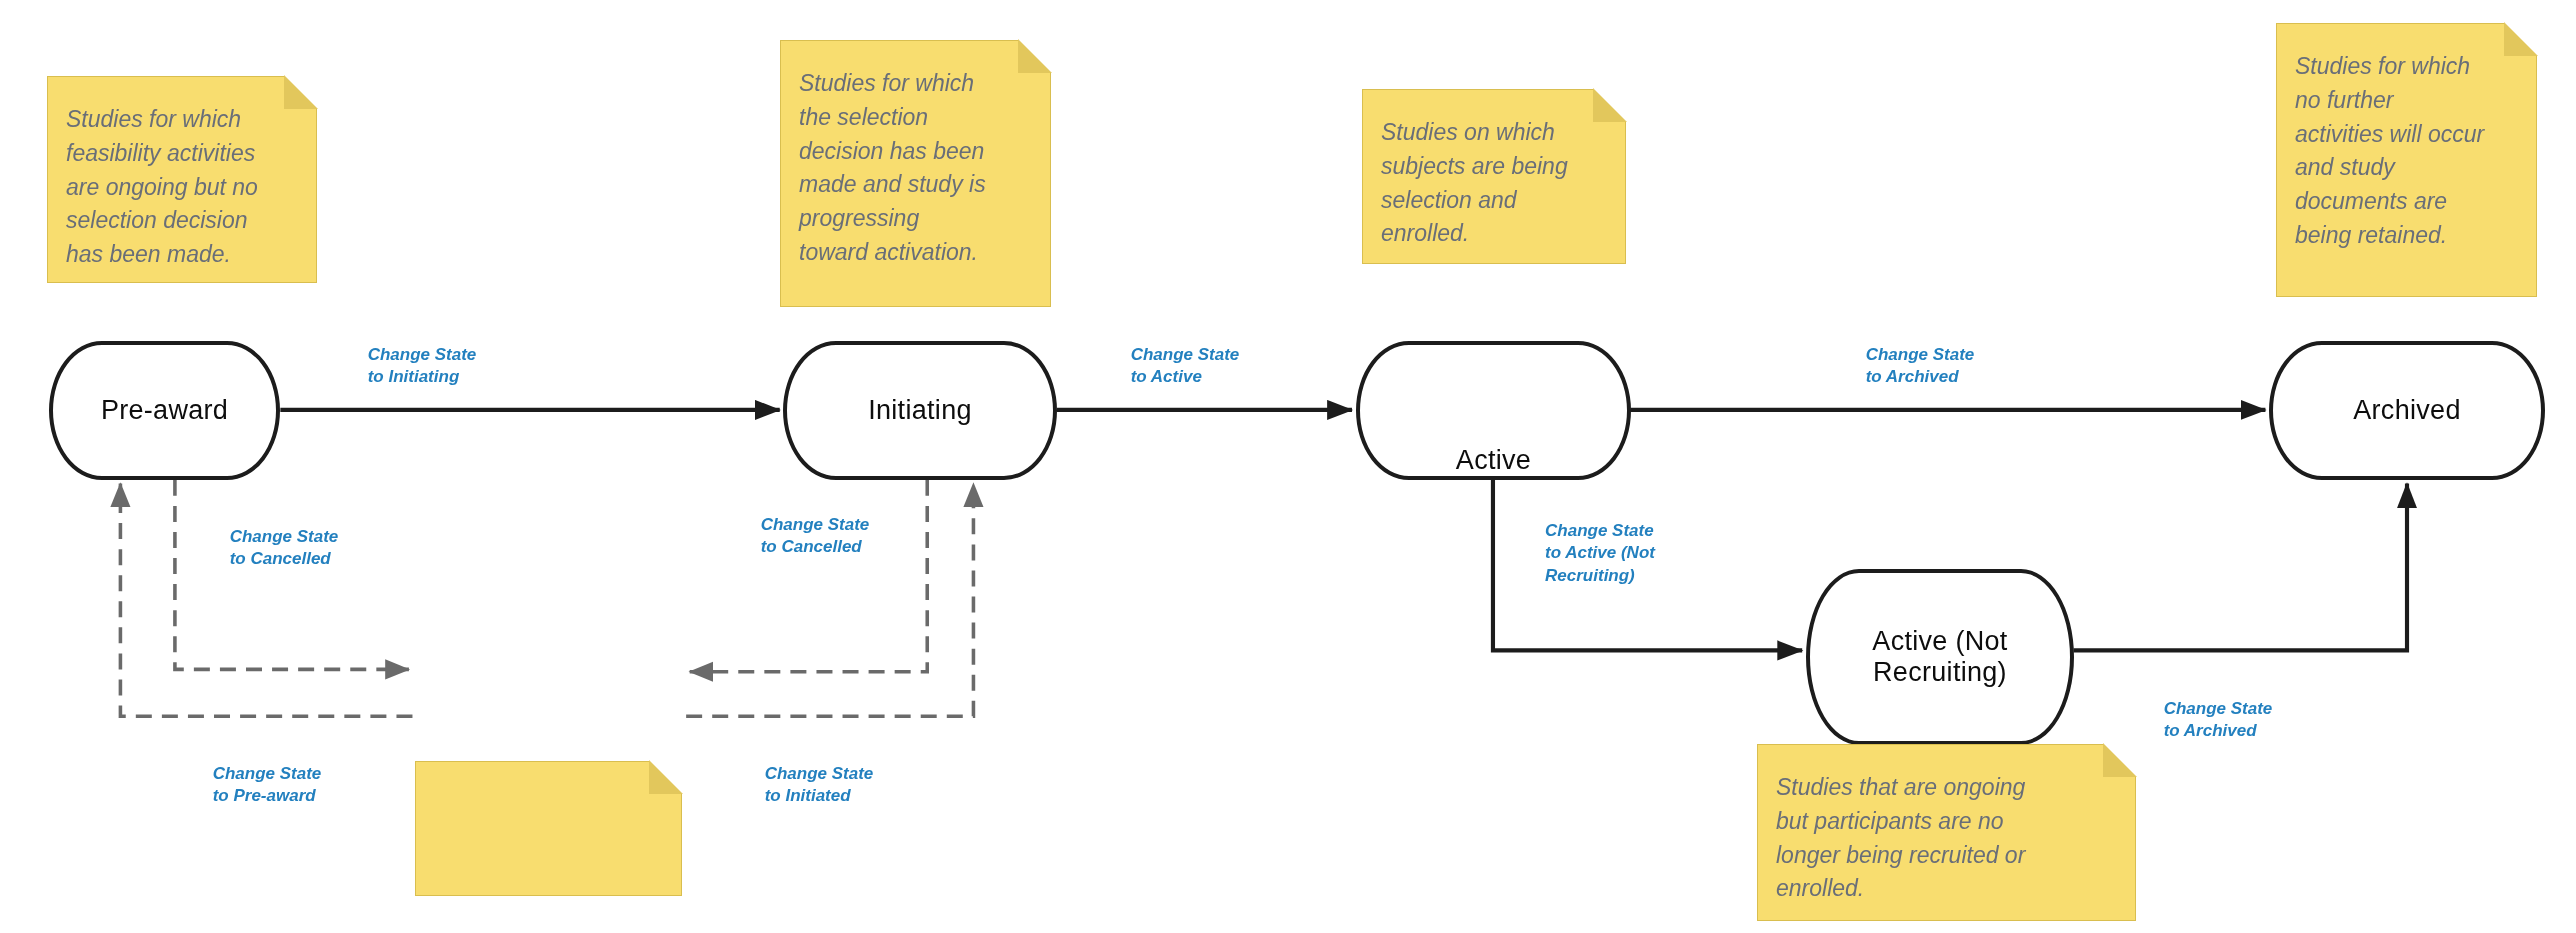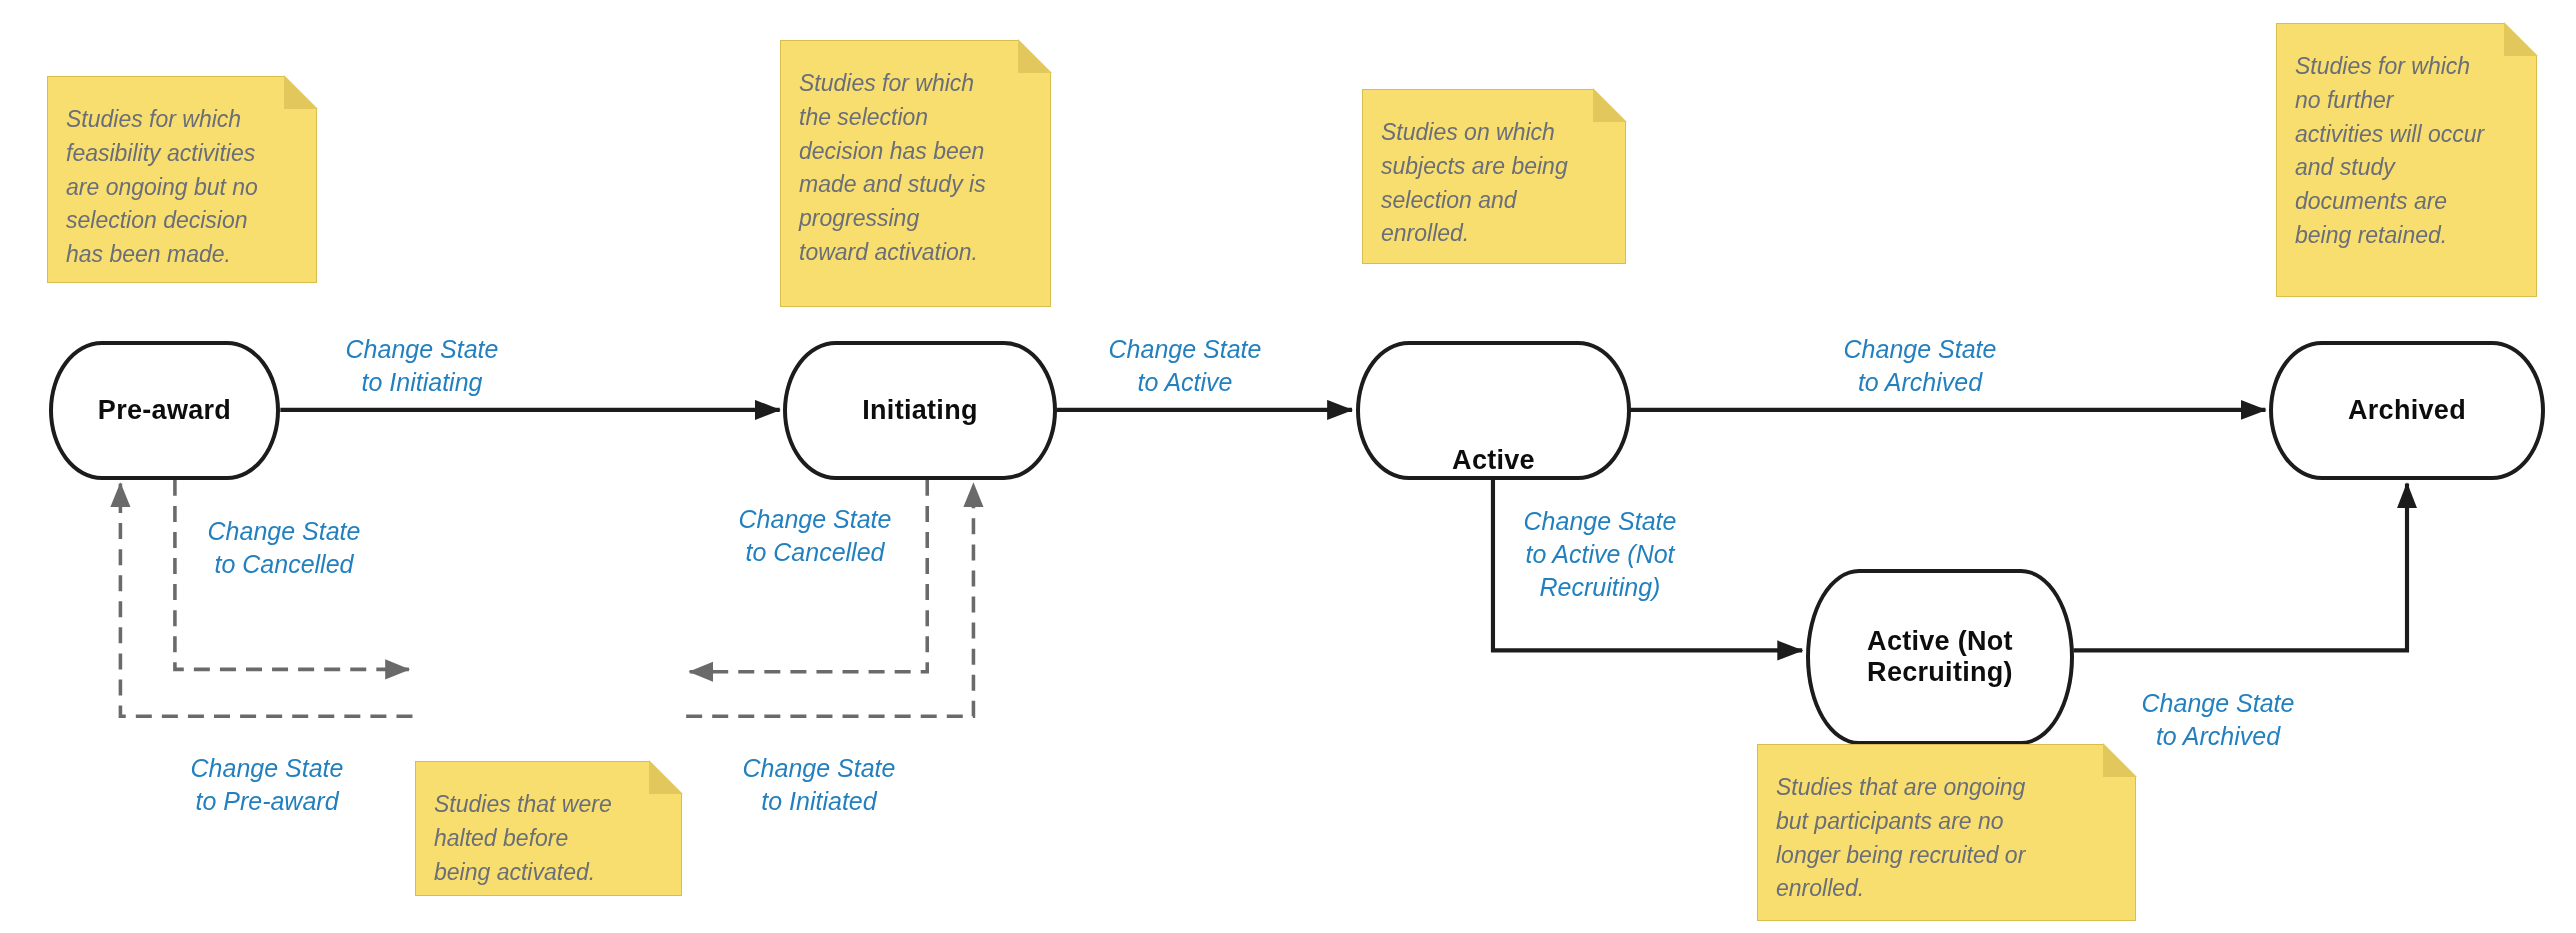--- a/index.html
+++ b/index.html
@@ -25,28 +25,28 @@
   .mk-black{fill:var(--solid-edge,#1C1C1C);}
   .mk-gray{fill:var(--dashed-edge,#6A6A6A);}
   .node{
     position:absolute;box-sizing:border-box;
     background:var(--node-fill,#fff);
     border:4.1px solid var(--node-border,#1C1C1C);
     border-radius:53px / 50%;
     display:flex;align-items:center;justify-content:center;
   }
   .node-label{
-    font-weight:700;font-size:27px;line-height:1.15;color:#0d0d0d;
+    font-weight:400;font-size:27px;line-height:1.15;color:#0d0d0d;
     text-align:center;white-space:pre-line;letter-spacing:0.3px;
   }
   .edge-label{
     position:absolute;transform:translate(-50%,-50%);
     color:var(--edge-label,#2380BF);
-    font-style:italic;font-size:25px;line-height:1.32;
-    text-align:center;white-space:pre-line;
+    font-style:italic;font-size:17px;line-height:1.32;
+    text-align:left;white-space:pre-line;font-weight:bold;
   }
   .note{
     position:absolute;box-sizing:border-box;
     background:var(--note-fill,#F8DD6F);
     border:1.8px solid var(--note-border,#D9BE4F);
   }
   .note .fold{
     position:absolute;top:-1.8px;right:-1.8px;width:0;height:0;
     border-style:solid;border-width:0 34px 34px 0;
     border-color:#ffffff #ffffff var(--note-fold,#E2C75C) transparent;
@@ -150,23 +150,20 @@
     <span class="fold"></span>
     <div class="note-text">Studies for which
 no further
 activities will occur
 and study
 documents are
 being retained.</div>
   </div>
   <div class="note" style="left:415px;top:761px;width:267px;height:135px;">
     <span class="fold"></span>
-    <div class="note-text">Studies that were
-halted before
-being activated.</div>
   </div>
   <div class="note" style="left:1757px;top:744px;width:379px;height:177px;">
     <span class="fold"></span>
     <div class="note-text">Studies that are ongoing
 but participants are no
 longer being recruited or
 enrolled.</div>
   </div>
 
 </div>

